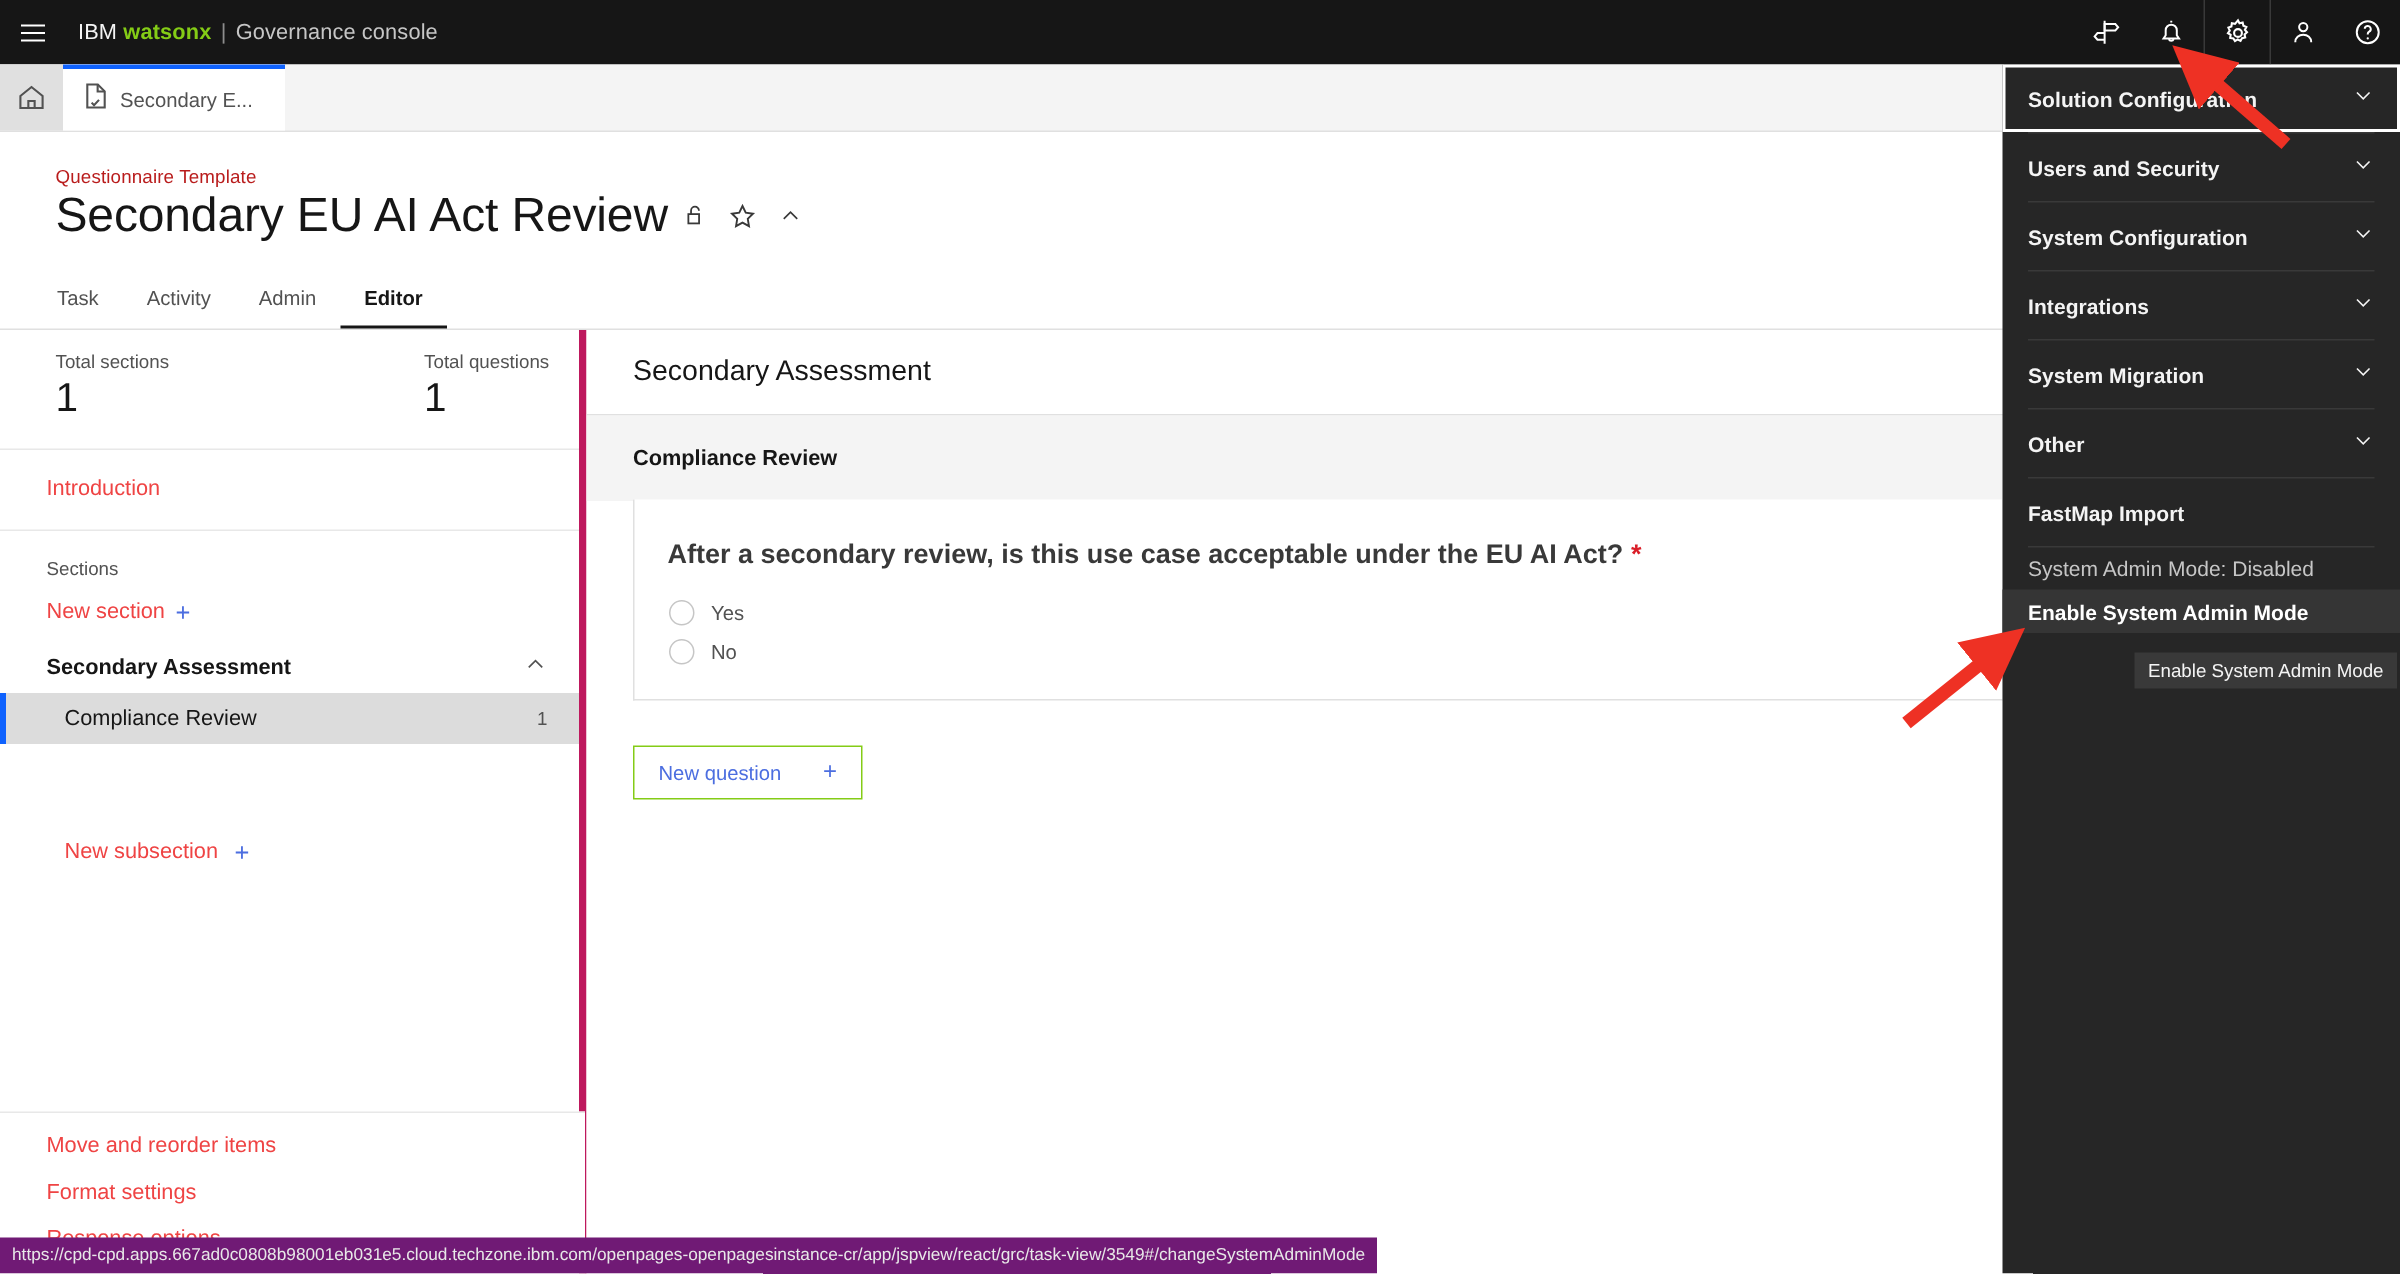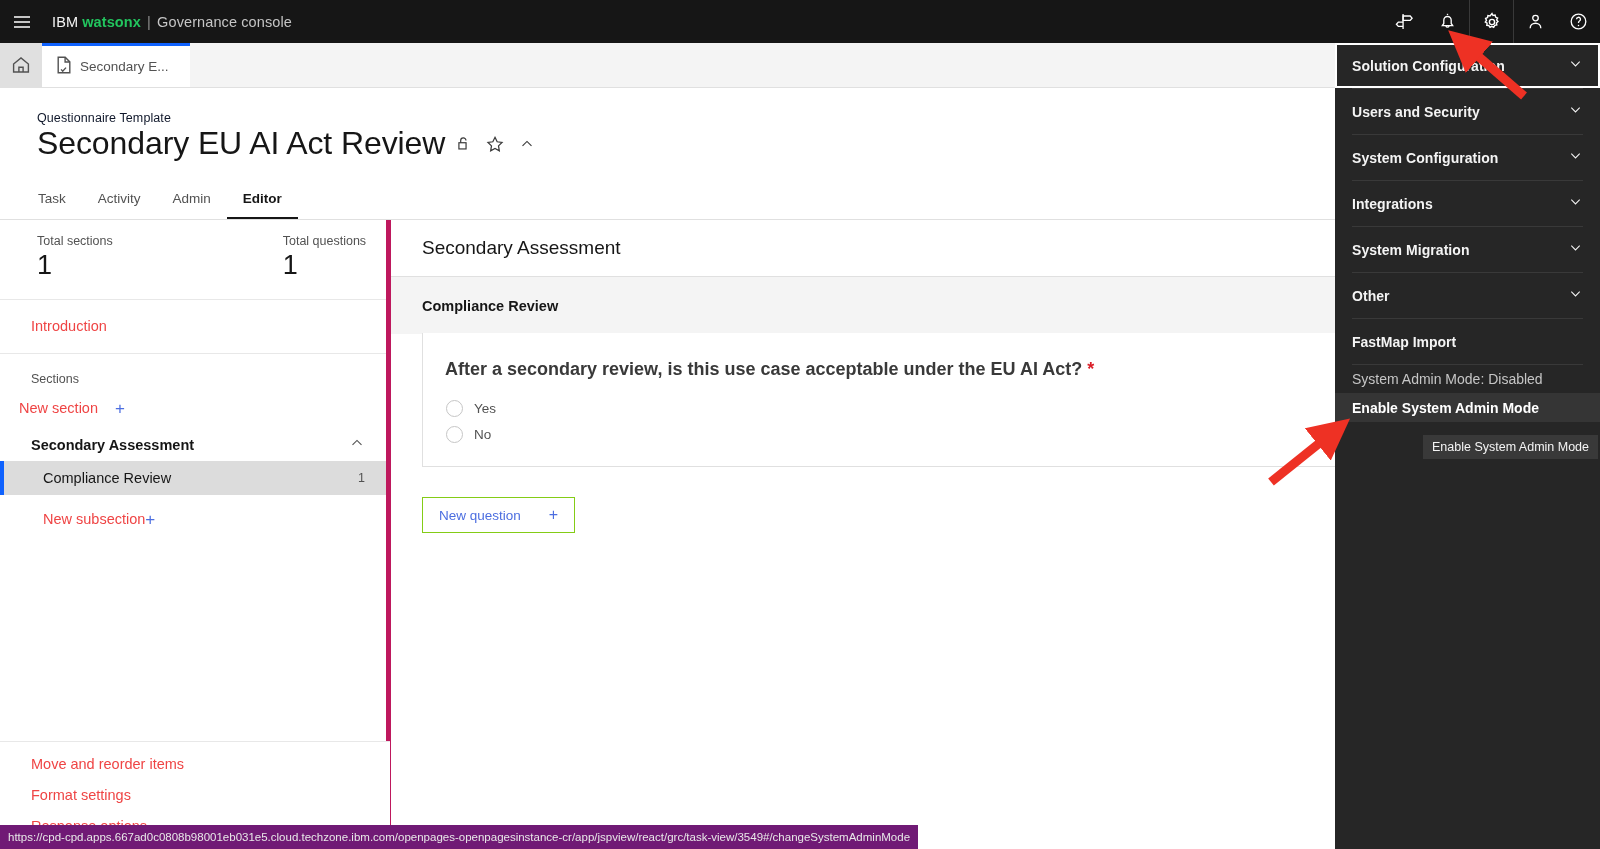--- a/index.html
+++ b/index.html
@@ -18,21 +18,21 @@
   }
   .hamburger {
     width: 43px; height: 43px; display: flex; align-items: center; justify-content: center;
     cursor: pointer;
   }
   .hamburger svg { display: block; }
   .brand {
     color: #f4f4f4; font-size: 14.5px; letter-spacing: .1px;
     margin-left: 9px; white-space: nowrap;
   }
-  .brand .b { font-weight: 700; color: #22c55e; text-align: center; }
+  .brand .b { font-weight: 700; color: #84cc16; text-align: center; }
   .brand .sep { color: #8d8d8d; padding: 0 2px; }
   .brand .gc { color: #c6c6c6; }
 
   .topbar-right {
     position: absolute; right: 0; top: 0; height: 43px;
     display: flex; align-items: center;
   }
   .ticon {
     width: 43px; height: 43px; display: flex; align-items: center; justify-content: center;
     cursor: pointer;
@@ -56,21 +56,21 @@
   }
   .doc-tab .label { font-size: 13.5px; color: #525252; white-space: nowrap; }
 
   
   .titlearea {
     position: absolute; left: 0; top: 88px; width: 1336px; height: 132px;
     background: #ffffff; border-bottom: 1px solid #e0e0e0;
   }
   .kicker {
     position: absolute; left: 37px; top: 23px;
-    font-size: 12.5px; color: #0f172a; letter-spacing: .1px;
+    font-size: 12.5px; color: #b91c1c; letter-spacing: .1px;
   }
   .bigtitle-row {
     position: absolute; left: 37px; top: 37px;
     display: flex; align-items: center; gap: 0;
   }
   .bigtitle { font-size: 32px; font-weight: 400; color: #161616; letter-spacing: -.1px; }
   .tbtn {
     width: 28px; height: 28px; display: flex; align-items: center; justify-content: center;
     cursor: pointer; margin-left: 4px;
   }
@@ -99,42 +99,42 @@
   .stat .sval { font-size: 27px; color: #161616; font-weight: 300; line-height: 1.25; margin-top: 1px; }
 
   .introrow {
     height: 54px; display: flex; align-items: center; padding-left: 31px;
     border-bottom: 1px solid #e8e8e8;
   }
   .link { color: #ef4444; font-size: 14.5px; cursor: pointer; }
 
   .sectionslabel { font-size: 12.5px; color: #525252; padding: 18px 0 0 31px; }
   .newsection {
-    display: flex; align-items: center; gap: 17px; padding: 14px 0 12px 19px;
+    display: flex; align-items: center; gap: 7px; padding: 14px 0 12px 31px;
   }
   .plus { color: #4c6ee0; font-size: 17px; line-height: 1; cursor: pointer; }
 
   .seccollapse {
     display: flex; align-items: center; justify-content: space-between;
     padding: 6px 21px 6px 31px; cursor: pointer;
   }
   .seccollapse .nm { font-size: 14.5px; font-weight: 700; color: #161616; }
 
   .subrow {
     height: 34px; display: flex; align-items: center; justify-content: space-between;
     padding: 0 21px 0 43px; background: #dcdcdc; position: relative; cursor: pointer;
   }
   .subrow::before {
     content: ""; position: absolute; left: 0; top: 0; bottom: 0; width: 4px; background: #0f62fe;
   }
   .subrow .nm { font-size: 14.5px; color: #161616; }
   .subrow .cnt { font-size: 12.5px; color: #525252; }
 
   .newsubsection {
-    display: flex; align-items: center; gap: 0; padding: 16px 0 0 43px;
+    display: flex; align-items: center; gap: 11px; padding: 16px 0 0 43px; margin-top: 48px;
   }
 
   .leftbottom {
     position: absolute; left: 0; bottom: 0; width: 390px;
     border-top: 1px solid #e8e8e8; padding: 14px 0 0 31px;
     background: #ffffff;
   }
   .leftbottom .link { display: block; margin-bottom: 15px; }
 
   

